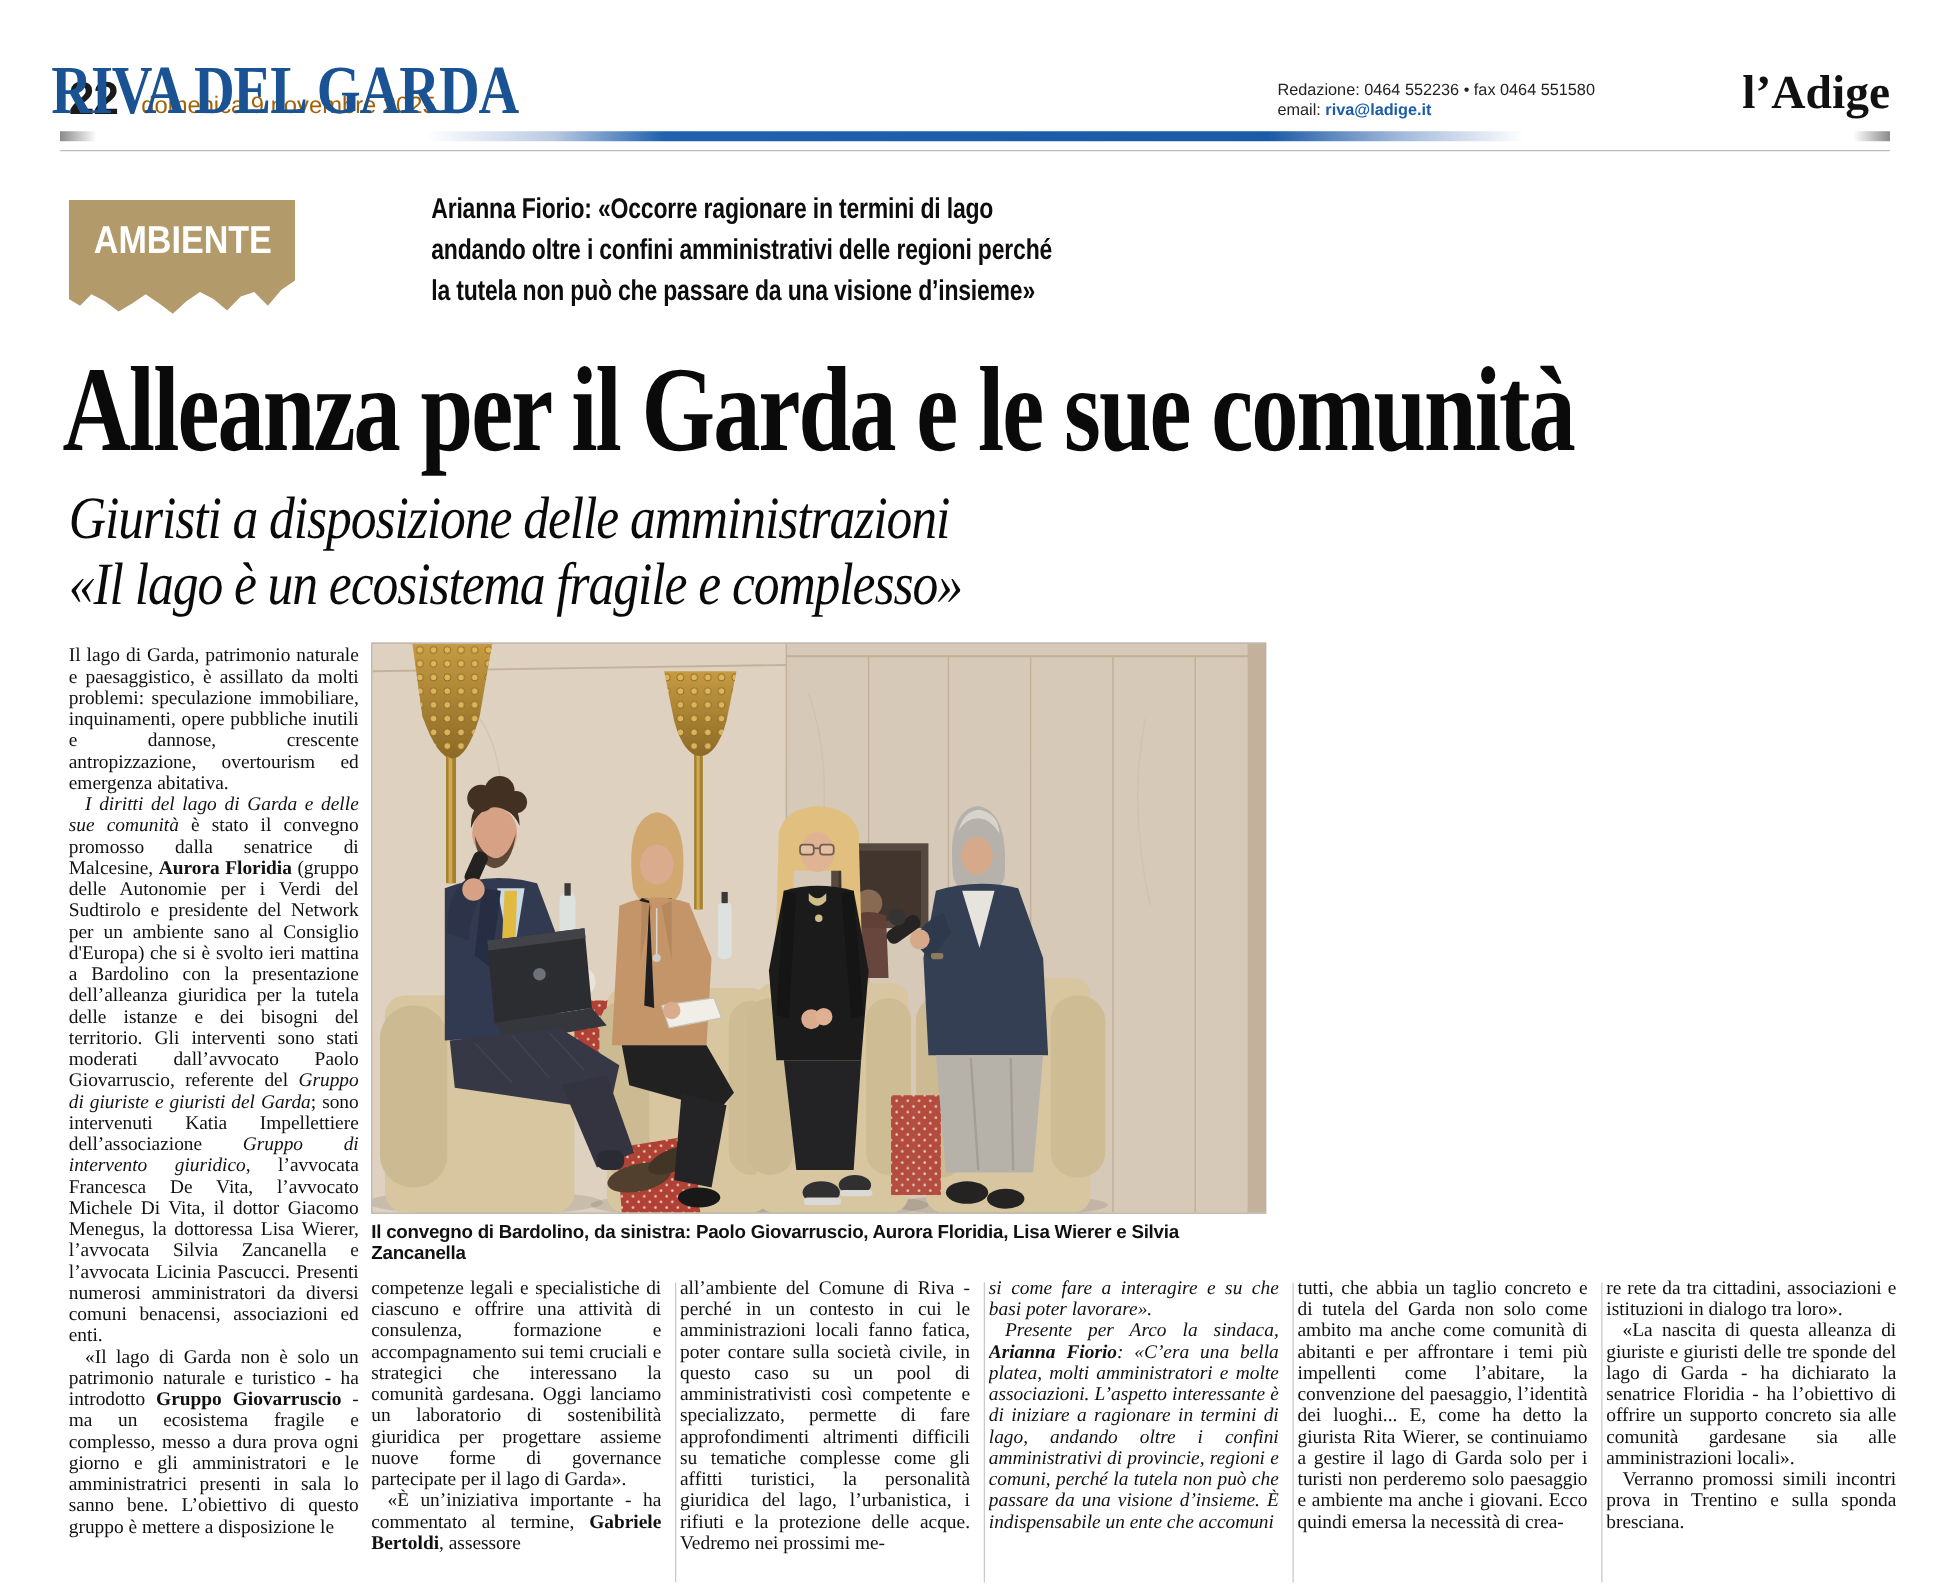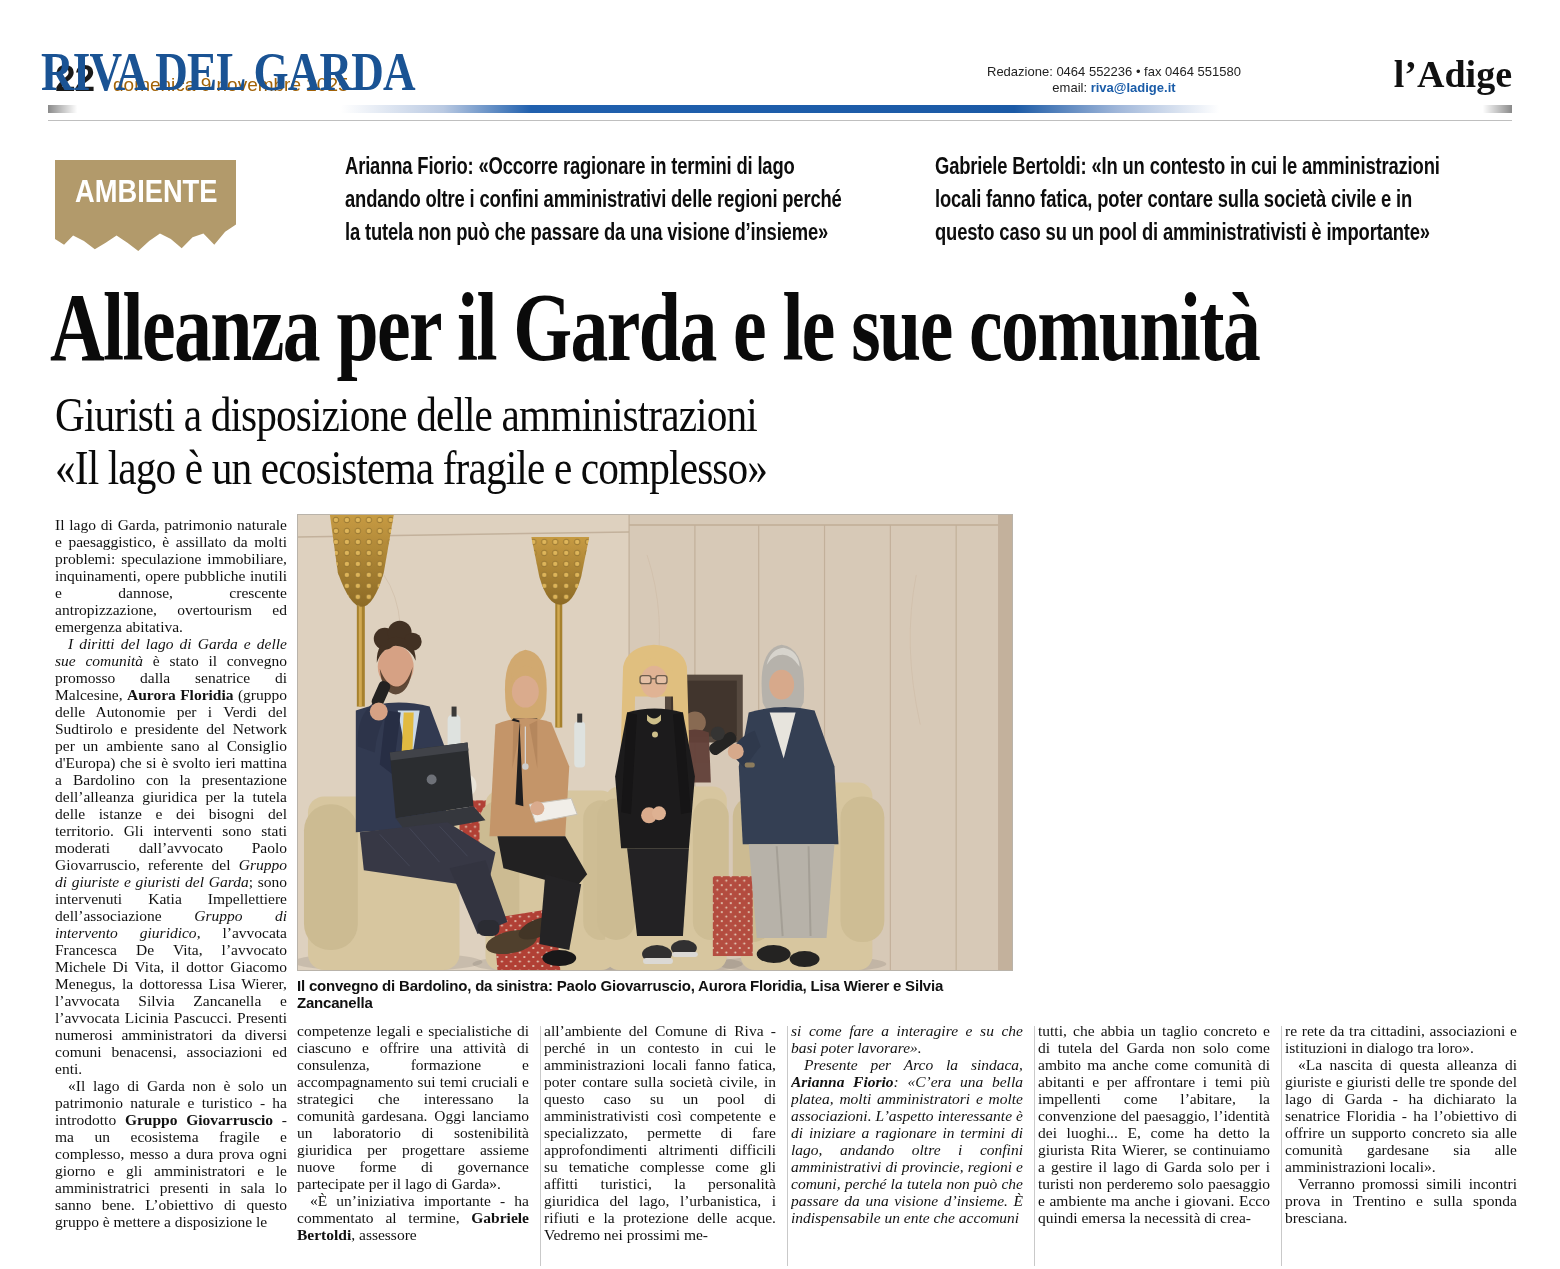--- a/index.html
+++ b/index.html
@@ -7,22 +7,22 @@
         font-family:"Liberation Serif",serif;color:#111;}
   
   .pagenum{position:absolute;left:55px;top:58px;font-family:"Liberation Sans",sans-serif;
            font-weight:bold;font-size:37px;letter-spacing:-1px;color:#1a1a1a;}
   .pagedate{position:absolute;left:113px;top:74px;font-family:"Liberation Sans",sans-serif;
             font-size:19px;color:#a16207;}
   .section-title-wrap{position:absolute;left:0;right:0;top:40px;}
   .section-title{display:inline-block;white-space:nowrap;font-family:"Liberation Serif",serif;
             font-weight:bold;font-size:55px;letter-spacing:-1px;color:#1a5394;
             transform:scaleX(.82);}
-  .contact{position:absolute;left:987px;top:64px;font-family:"Liberation Sans",sans-serif;
-           font-size:13px;line-height:16px;color:#222;text-align:center;}
+  .contact{position:absolute;left:1022px;top:64px;font-family:"Liberation Sans",sans-serif;
+           font-size:13px;line-height:16px;color:#222;}
   .contact .email{color:#1a5ca8;font-weight:bold;}
   .masthead{position:absolute;right:48px;top:52px;font-family:Liberation Serif, serif;
             font-weight:bold;font-size:38px;color:#111;}
   .rule-grad{position:absolute;left:48px;right:48px;top:105px;height:8px;
      background:linear-gradient(90deg,#8a8a8a 0%,#ffffff 2%,#ffffff 20%,#b9c9e2 27%,
        #2060ae 33%,#1b5aa6 66%,#9fb6d9 73%,#ffffff 80%,#ffffff 98%,#8a8a8a 100%);}
   .rule-thin{position:absolute;left:48px;right:48px;top:120px;height:1px;background:#bfbfbf;}
   
   .tag{position:absolute;left:55px;top:160px;width:181px;height:92px;background:#b29a6b;
        clip-path:polygon(0 0,100% 0,100% 70%,94% 78%,88% 92%,82% 80%,76% 84%,70% 96%,64% 86%,
@@ -31,21 +31,21 @@
        font-weight:bold;font-size:31px;color:#fff;transform:scaleX(.88);transform-origin:left;}
   .kquote{position:absolute;top:150px;font-family:"Liberation Sans",sans-serif;font-weight:bold;}
   .kquote .ln{white-space:nowrap;font-size:23px;line-height:33px;transform:scaleX(.8);
        transform-origin:left;letter-spacing:-.2px;color:#0d0d0d;}
   #quoteL{left:345px;width:582px;}
   #quoteR{left:935px;width:585px;}
   
   .headline{position:absolute;left:50px;top:272px;white-space:nowrap;font-weight:bold;
        font-size:97px;letter-spacing:-2px;transform:scaleX(.78);transform-origin:left top;
        color:#0a0a0a;}
-  .subhead{position:absolute;left:55px;top:388px;color:#0a0a0a;}
+  .subhead{position:absolute;left:55px;top:388px;font-style:italic;color:#0a0a0a;}
   .subhead .ln{white-space:nowrap;font-size:48px;line-height:53px;letter-spacing:-1px;
        transform:scaleX(.86);transform-origin:left;}
   
   .col{position:absolute;width:232px;font-size:15.5px;line-height:17px;text-align:justify;
        overflow:hidden;hyphens:auto;}
   .col p{margin:0;}
   .col p.ind{text-indent:13px;}
   .b{font-weight:bold;}
   .i{font-style:italic;}
   #col1{left:55px;top:516px;height:752px;}
@@ -81,25 +81,20 @@
   <div class="rule-grad"></div>
   <div class="rule-thin"></div>
 
   <div class="tag">
     <span>AMBIENTE</span>
   </div>
   <div class="kquote" id="quoteL">
     <div class="ln">Arianna Fiorio: «Occorre ragionare in termini di lago</div>
     <div class="ln">andando oltre i confini amministrativi delle regioni perché</div>
     <div class="ln">la tutela non può che passare da una visione d’insieme»</div>
-  </div>
-  <div class="kquote" id="quoteR">
-    <div class="ln">Gabriele Bertoldi: «In un contesto in cui le amministrazioni</div>
-    <div class="ln">locali fanno fatica, poter contare sulla società civile e in</div>
-    <div class="ln">questo caso su un pool di amministrativisti è importante»</div>
   </div>
 
   <div class="headline">Alleanza per il Garda e le sue comunità</div>
   <div class="subhead">
     <div class="ln">Giuristi a disposizione delle amministrazioni</div>
     <div class="ln">«Il lago è un ecosistema fragile e complesso»</div>
   </div>
 
   <div class="photo">
     <svg viewBox="0 0 716 456" preserveAspectRatio="none">

